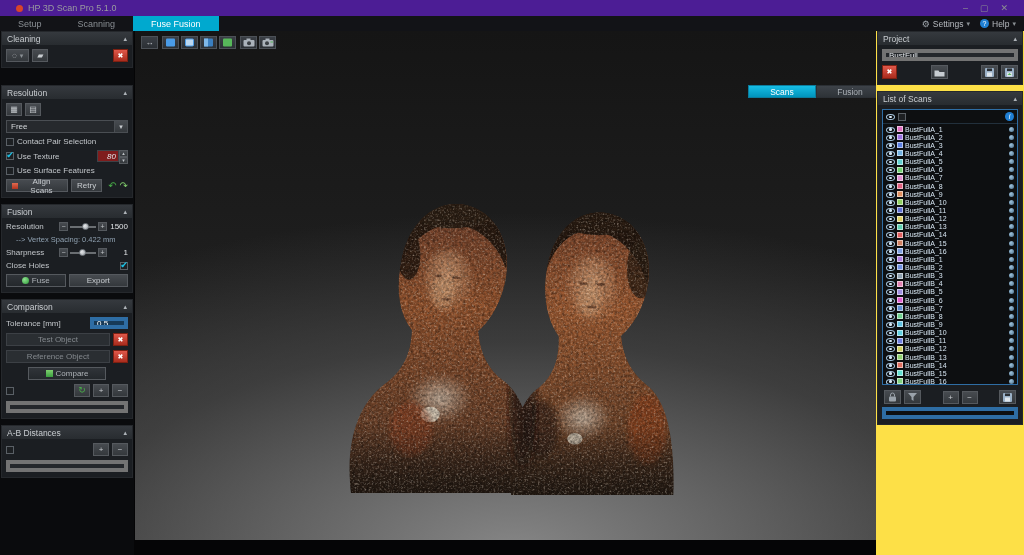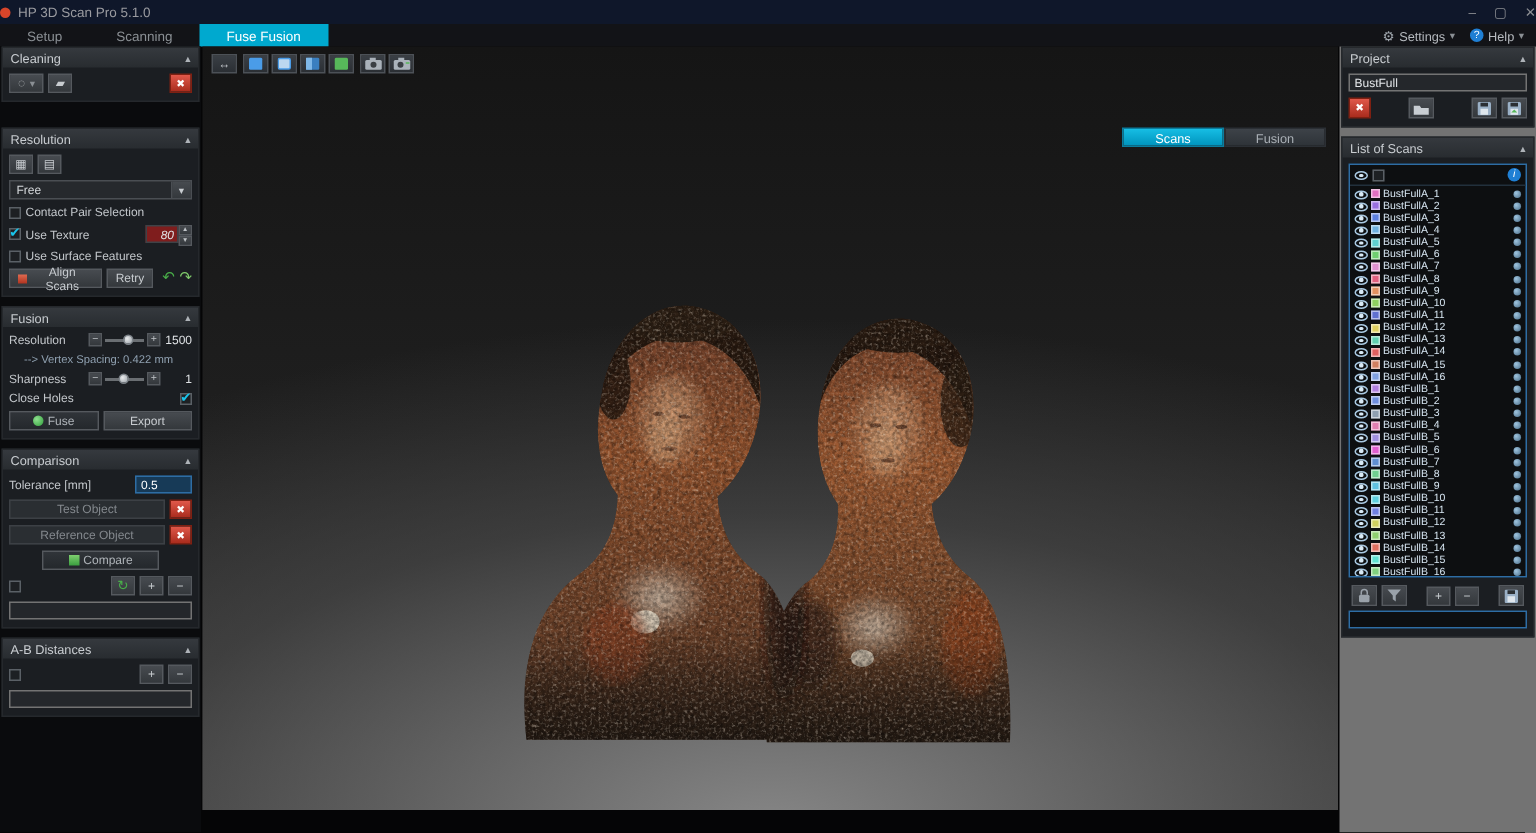--- a/index.html
+++ b/index.html
@@ -1,42 +1,42 @@
 <!DOCTYPE html>
 <html><head>
 <meta charset="utf-8">
 <style>
   * { margin:0; padding:0; box-sizing:border-box; }
   html,body { width:1024px; height:555px; background:#050506; overflow:hidden;
               font-family:"Liberation Sans", sans-serif; }
   .app { position:relative; width:1024px; height:555px; background:#050506; }
 
   
-  .titlebar { position:absolute; top:0; left:0; right:0; height:16px; background:#0f172a;
-              display:flex; align-items:center; padding:0 0; color:#9a9ba0; font-size:9px; }
+  .titlebar { position:absolute; top:0; left:0; right:0; height:16px; background:#4c1d95;
+              display:flex; align-items:center; padding:0 16px; color:#9a9ba0; font-size:9px; }
   .logo-dot { width:7px; height:7px; border-radius:50%; background:#d8452a; margin-right:5px; }
   .win-controls { margin-left:auto; display:flex; gap:12px; color:#8b8d92; font-size:9px; }
   .win-controls span { cursor:default; }
 
   
   .tabbar { position:absolute; top:16px; left:0; right:0; height:15px; background:#121317;
             display:flex; align-items:stretch; font-size:9px; }
   .tab { padding:0 18px; display:flex; align-items:center; color:#8a8f94; }
   .tab.active { background:#00a9cf; color:#fff; }
   .tabbar-right { margin-left:auto; display:flex; align-items:center; gap:10px; padding-right:8px;
                   color:#b6babf; font-size:8.5px; }
   .menu-item { display:flex; align-items:center; gap:3px; }
   .gear { color:#9fa6ad; font-size:9px; }
   .help-circle { width:9px; height:9px; border-radius:50%; background:#1f7fd4; color:#fff;
                  font-size:7px; display:inline-flex; align-items:center; justify-content:center; }
   .caret { font-size:7px; color:#8a8f94; }
 
   
   .left-sidebar { position:absolute; top:31px; left:0; width:134px; bottom:0; background:#0a0b0d; padding:0 1px; }
-  .right-sidebar { position:absolute; top:31px; right:0; width:131px; bottom:0; background:#737373; padding:0 1px; }
+  .right-sidebar { position:absolute; top:31px; right:0; width:148px; bottom:0; background:#fde047; padding:0 1px; }
   .panel { background:#1b1e22; border:1px solid #25282c; margin-bottom:6px; }
   .panel.gap-big { margin-bottom:17px; }
   .phead { height:13px; background:linear-gradient(#35393e,#282c30); color:#c9cdd1; font-size:8.5px;
            display:flex; align-items:center; justify-content:space-between; padding:0 5px; }
   .phead .caret { color:#aeb3b8; }
   .pbody { padding:4px 4px 5px 4px; }
   .row { display:flex; align-items:center; gap:3px; margin-bottom:4px; }
   .row:last-child { margin-bottom:0; }
   .spacer { flex:1; }
 
@@ -71,21 +71,21 @@
                             color:#c0c4c8; font-size:5px; line-height:5px; text-align:center; }
 
   .slider { display:flex; align-items:center; gap:2px; }
   .sl-end { width:9px; height:9px; background:linear-gradient(#474b50,#34383c); border:1px solid #55595e;
             color:#c0c4c8; font-size:7px; line-height:7px; text-align:center; }
   .sl-track { width:26px; height:2px; background:#6a6e72; position:relative; }
   .sl-handle { position:absolute; top:-3px; width:7px; height:7px; border-radius:50%;
                background:radial-gradient(circle at 35% 35%, #e8eaec, #9aa0a6); border:1px solid #7c8288; }
   .sl-val { color:#dfe2e5; font-size:8px; min-width:18px; text-align:right; }
 
-  .text-input { width:100%; height:12px; background:#24272b; border:1px solid #737373; color:#e2e5e8;
+  .text-input { width:100%; height:12px; background:#24272b; border:4px solid #737373; color:#e2e5e8;
                 font-size:8px; font-family:inherit; padding:0 3px; }
   .text-input.blue { background:#173a57; border-color:#2e6da4; color:#fff; }
   .text-input.blue-border { background:#0d0f11; border-color:#2e6da4; }
 
   .green-dot { width:7px; height:7px; border-radius:50%;
                background:radial-gradient(circle at 35% 35%, #8fe08f, #2f9e3a); }
   .green-sq { width:7px; height:7px; background:linear-gradient(#7fd06f,#3a9e3f); }
   .red-sq { width:6px; height:6px; background:linear-gradient(#e06a50,#b03420); }
   .undo-glyph { color:#49ae49; font-size:10px; line-height:10px; }
   .redo-glyph { color:#7fc96b; font-size:10px; line-height:10px; }

